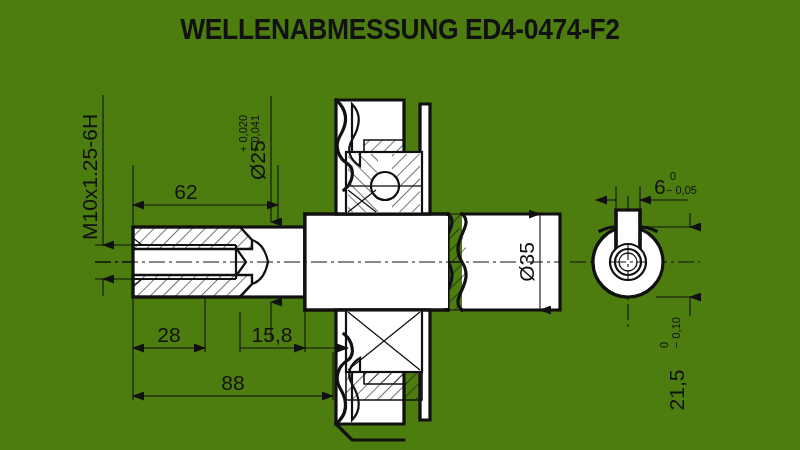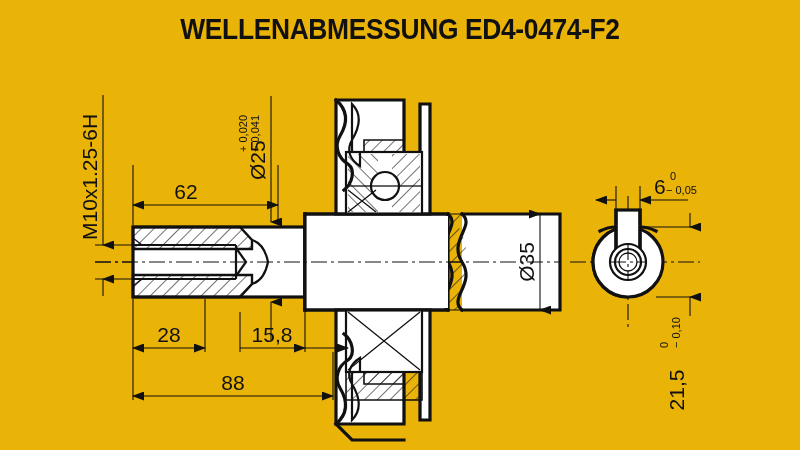--- a/index.html
+++ b/index.html
@@ -1,18 +1,18 @@
 <!DOCTYPE html>
 <html><head>
 <meta charset="utf-8">
 <style>
   html,body{margin:0;padding:0;background:#ffffff;}
   body{width:800px;height:450px;overflow:hidden;
        font-family:"Liberation Sans",sans-serif;color:#000;}
-  #sheet{position:relative;width:800px;height:450px;background:#eab308;}
+  #sheet{position:relative;width:800px;height:450px;background:#4d7c0f;}
   #title{position:absolute;left:0;top:12px;width:800px;text-align:center;
          font-family:"Liberation Sans",sans-serif;font-weight:bold;
          font-size:30px;letter-spacing:-0.4px;
          transform:scaleX(0.88);transform-origin:center top;
          white-space:nowrap;color:#111;}
   svg{position:absolute;left:0;top:0;}
   .dimtxt{font-family:"Liberation Sans",sans-serif;font-size:21px;fill:#111;}
   .dimtxt-sm{font-family:"Liberation Sans",sans-serif;font-size:11px;fill:#111;}
   .ln{stroke:#111;fill:none;}
   .thick{stroke-width:3.2;stroke-linejoin:miter;stroke-linecap:square;}

